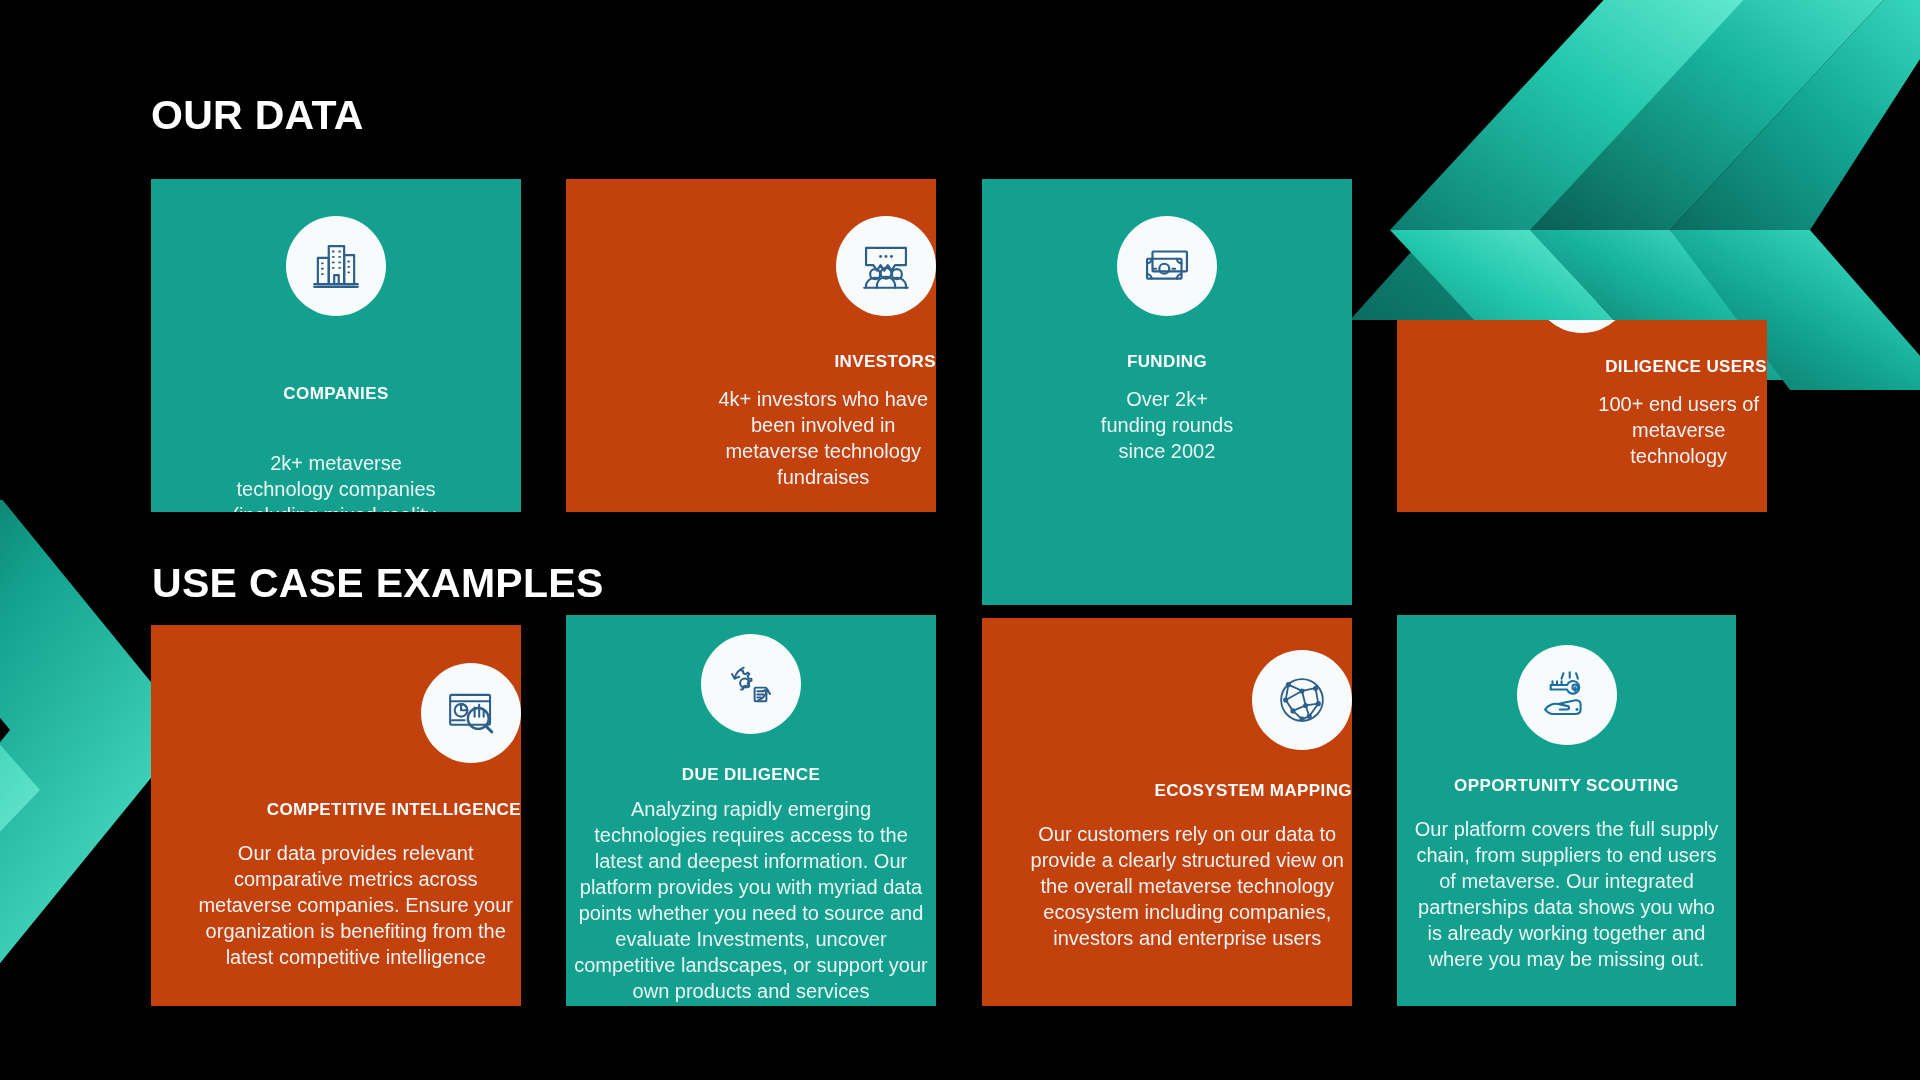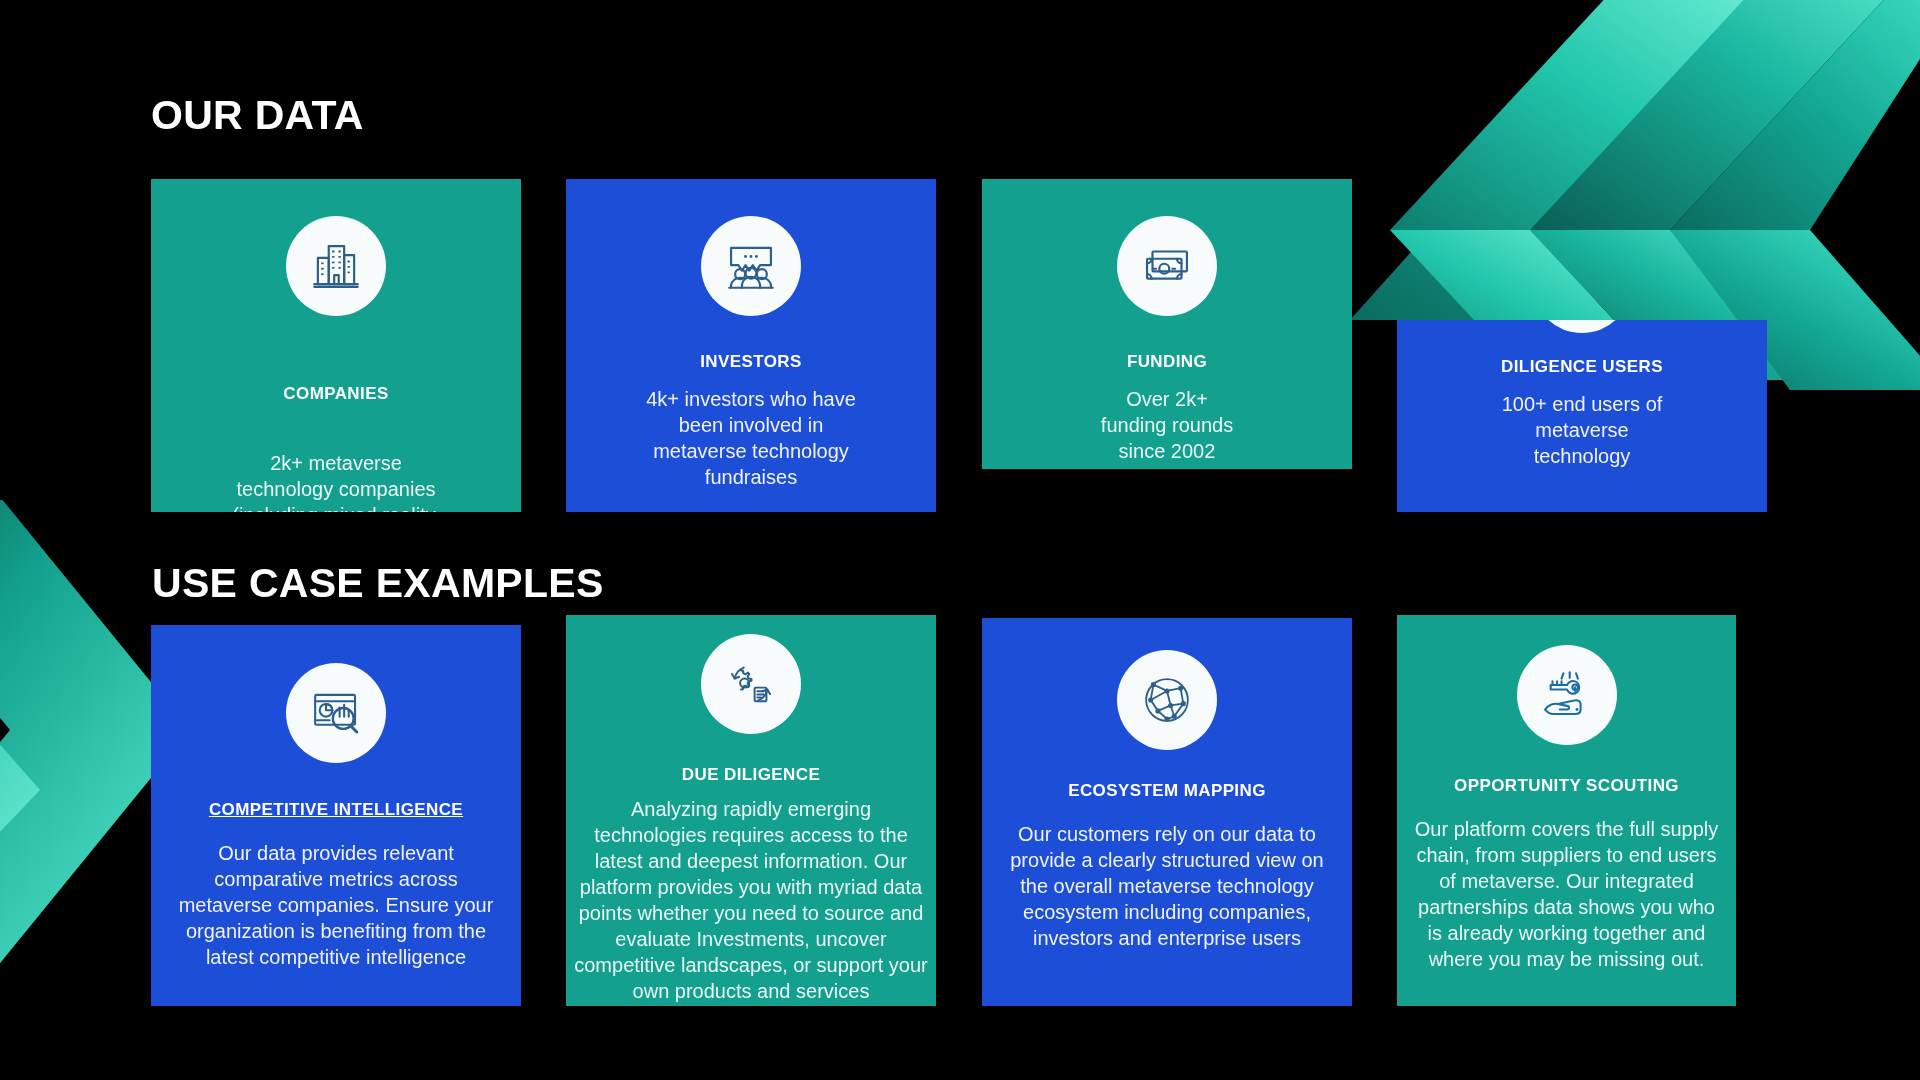--- a/index.html
+++ b/index.html
@@ -35,21 +35,21 @@
 
   .card{
     position:absolute;
     display:flex;
     flex-direction:column;
     align-items:center;
     overflow:hidden;
     z-index:4;
   }
   .card.teal{ background:#13a08f; }
-  .card.dark{ background:#1d4ed8; }
+  .card.dark{ background:#c2410c;align-items:flex-end; }
 
   .icon-wrap{
     width:100px; height:100px;
     border-radius:50%;
     background:#f7fbfb;
     display:flex; align-items:center; justify-content:center;
     flex:0 0 auto;
   }
   .icon-wrap svg{ width:58px; height:58px; display:block; }
 
@@ -185,21 +185,21 @@
         <line x1="8" y1="56" x2="56" y2="56"></line>
       </svg>
     </div>
     <div class="card-title" style="margin-top:36px;">INVESTORS</div>
     <div class="card-body" style="margin-top:14px;">4k+ investors who have
 been involved in
 metaverse technology
 fundraises</div>
   </div>
 
-  <div class="card teal" style="left:982px; top:179px; width:370px; height:290px; padding-top:37px;">
+  <div class="card teal" style="left:982px; top:179px; width:370px; height:426px; padding-top:37px;">
     <div class="icon-wrap">
       <svg viewBox="0 0 64 64" fill="none" stroke="#2d5f8a" stroke-width="2.4" stroke-linecap="round" stroke-linejoin="round">
         <rect x="16" y="16" width="38" height="22" rx="1"></rect>
         <rect x="10" y="24" width="38" height="22" rx="1"></rect>
         <circle cx="29" cy="35" r="5.5"></circle>
         <path d="M10 29 a5 5 0 0 0 5 -5"></path>
         <path d="M48 29 a5 5 0 0 1 -5 -5"></path>
         <path d="M10 41 a5 5 0 0 1 5 5"></path>
         <path d="M48 41 a5 5 0 0 0 -5 5"></path>
         <line x1="17" y1="35" x2="20" y2="35"></line>
@@ -232,21 +232,21 @@
         <circle cx="21" cy="29" r="7"></circle>
         <path d="M21 29 L21 22 A7 7 0 0 1 28 29 Z"></path>
         <line x1="11" y1="40" x2="25" y2="40"></line>
         <line x1="36" y1="36" x2="36" y2="26"></line>
         <line x1="41" y1="36" x2="41" y2="23"></line>
         <line x1="46" y1="36" x2="46" y2="29"></line>
         <circle cx="40" cy="38" r="11.5" fill="none" stroke-width="2.6"></circle>
         <line x1="48.5" y1="46.5" x2="55" y2="53" stroke-width="3.2"></line>
       </svg>
     </div>
-    <div class="card-title" style="margin-top:37px;text-decoration:underline;">COMPETITIVE INTELLIGENCE</div>
+    <div class="card-title" style="margin-top:37px;">COMPETITIVE INTELLIGENCE</div>
     <div class="card-body" style="margin-top:20px;">Our data provides relevant
 comparative metrics across
 metaverse companies. Ensure your
 organization is benefiting from the
 latest competitive intelligence</div>
   </div>
 
   <div class="card teal" style="left:566px; top:615px; width:370px; height:391px; padding-top:19px;">
     <div class="icon-wrap">
       <svg viewBox="0 0 64 64" fill="none" stroke="#2d5f8a" stroke-width="2.2" stroke-linecap="round" stroke-linejoin="round">

